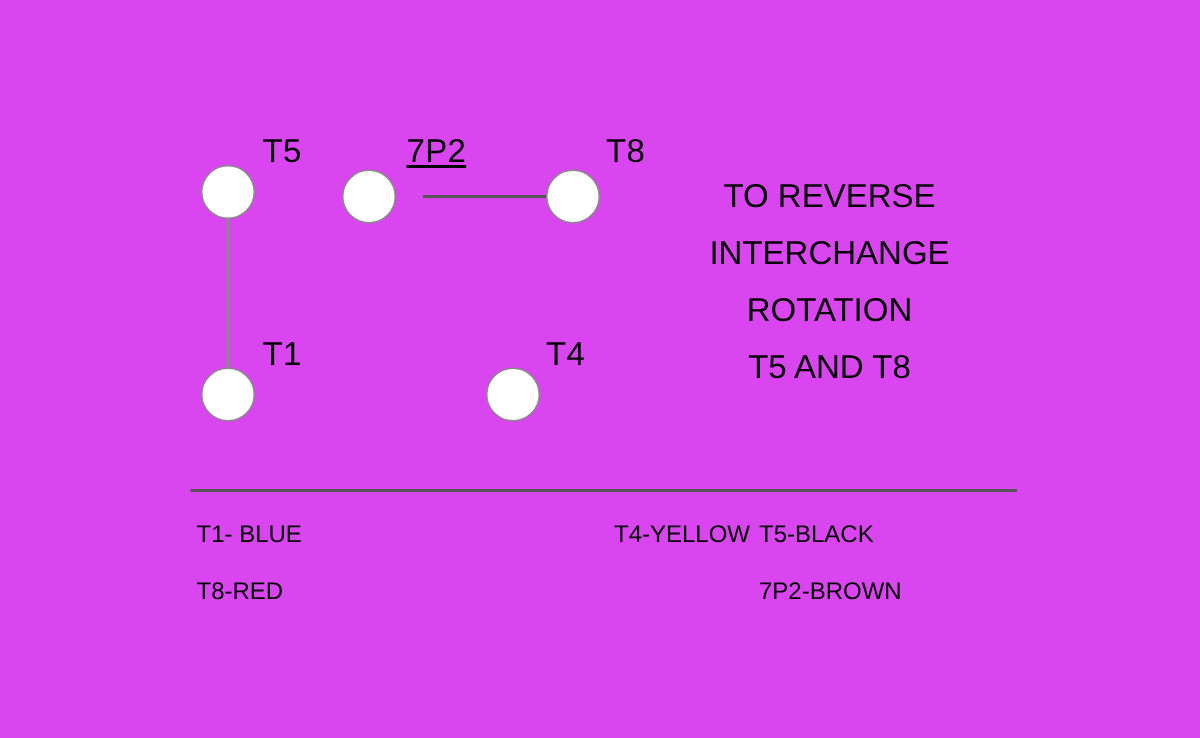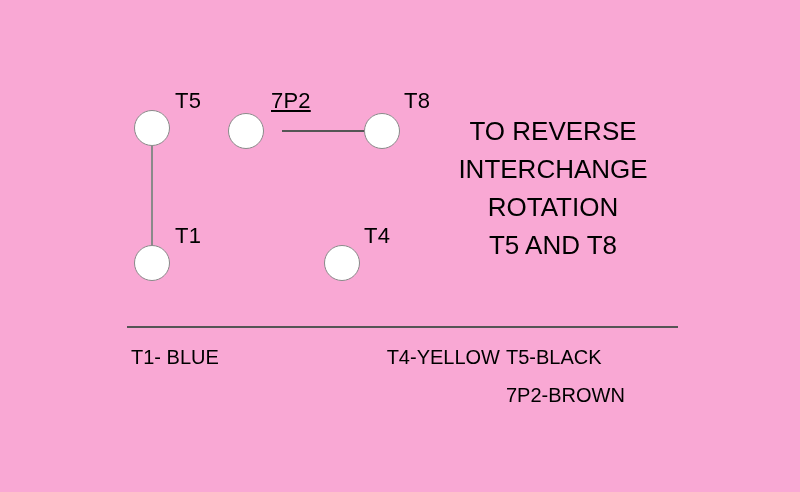--- a/index.html
+++ b/index.html
@@ -9,21 +9,21 @@
     background: #ffffff;
   }
   body {
     font-family: "Liberation Sans", sans-serif;
     color: #000000;
   }
   #canvas {
     position: relative;
     width: 800px;
     height: 492px;
-    background: #f9a8d4;
+    background: #d946ef;
     overflow: hidden;
   }
 
   
   .terminal {
     position: absolute;
     width: 36px;
     height: 36px;
     border: 1.3px solid #8a8a8a;
     border-radius: 50%;
@@ -55,21 +55,21 @@
 
   
   #note {
     position: absolute;
     left: 433px;
     top: 112px;
     width: 240px;
     text-align: center;
   }
   #note .note-line {
-    font-size: 26px;
+    font-size: 22px;
     line-height: 38px;
     white-space: nowrap;
     color: #000000;
   }
 
   
   #divider {
     position: absolute;
     left: 127px;
     top: 326px;
@@ -77,21 +77,21 @@
     height: 2px;
     background: #555555;
   }
 
   
   .legend-col {
     position: absolute;
     top: 338px;
   }
   .legend-item {
-    font-size: 20px;
+    font-size: 16px;
     line-height: 38px;
     white-space: nowrap;
     color: #000000;
   }
   #legend-col-left  { left: 131px;  text-align: left; }
   #legend-col-mid   { left: 300px;  width: 200px; text-align: right; }
   #legend-col-right { left: 506px;  width: 200px; text-align: left; }
 </style>
 </head>
 <body>
@@ -126,20 +126,21 @@
     <div class="note-line">TO REVERSE</div>
     <div class="note-line">INTERCHANGE</div>
     <div class="note-line">ROTATION</div>
     <div class="note-line">T5 AND T8</div>
   </div>
 
   <div id="divider"></div>
 
   <div class="legend-col" id="legend-col-left">
     <div class="legend-item">T1- BLUE</div>
+    <div class="legend-item">T8-RED</div>
   </div>
 
   <div class="legend-col" id="legend-col-mid">
     <div class="legend-item">T4-YELLOW</div>
   </div>
 
   <div class="legend-col" id="legend-col-right">
     <div class="legend-item">T5-BLACK</div>
     <div class="legend-item">7P2-BROWN</div>
   </div>

